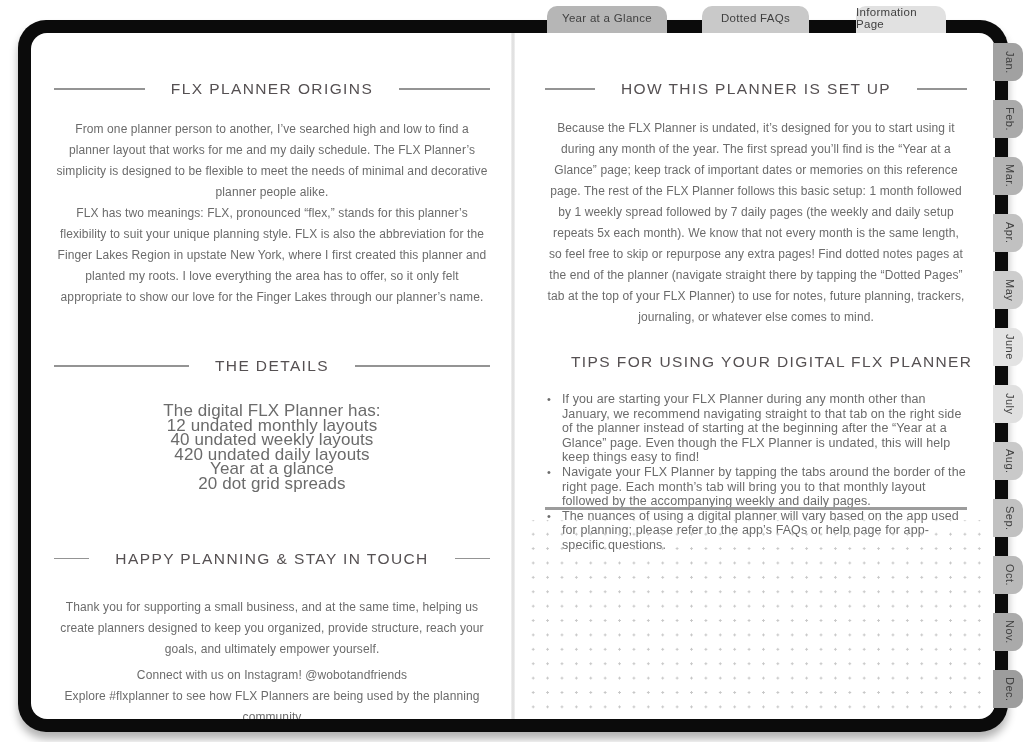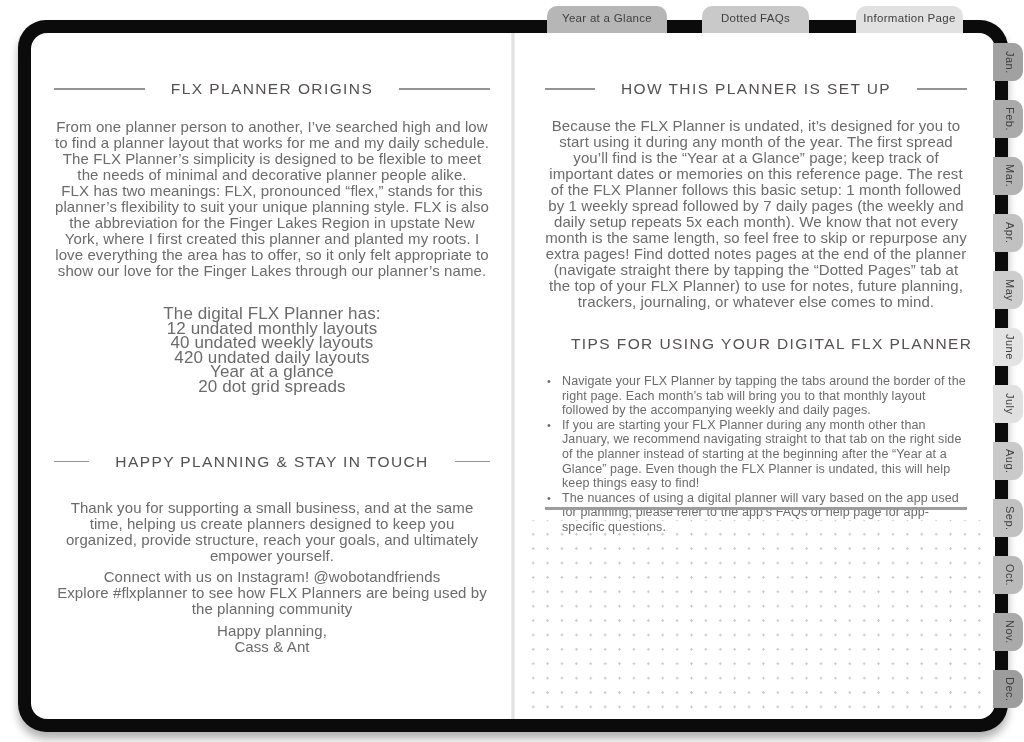--- a/index.html
+++ b/index.html
@@ -29,21 +29,21 @@
   
   .heading { display:flex; align-items:center; gap:26px; height:20px; }
   .hline { flex:1; height:1.5px; background:var(--heading-line,#949494); }
   .htext {
     white-space:nowrap; font-size:15.5px; letter-spacing:1.4px;
     color:var(--heading-text,#55505): ; color:var(--heading-text,#555052);
   }
 
   
   p, .line-block div {
-    margin:0; font-size:15px; line-height:16px; letter-spacing:0.1px;
+    margin:0; font-size:12px; line-height:21px; letter-spacing:0.1px;
     color:var(--body-text,#6b6b6b);
   }
   .mt-p1 { margin-top:20px; }
   .mt-p2 { }
   .h-details { margin-top:48px; }
   .details  { margin-top:28px; }
   .details div { font-size:17px; line-height:14.6px; color:var(--body-text,#6b6b6b); }
   .h-outro { margin-top:57px; }
   .mt-p3 { margin-top:28px; }
   .connect { margin-top:5px; }
@@ -76,21 +76,21 @@
   
   .top-tab {
     position:absolute; top:6px; height:27px; z-index:3;
     border-radius:10px 10px 0 0;
     display:flex; align-items:center; justify-content:center;
     font-size:11.5px; letter-spacing:0.3px; color:var(--tab-text,#3f3f3f);
     padding-bottom:4px; box-sizing:border-box; cursor:pointer;
   }
   .top-tabs .top-tab:nth-child(1) { left:547px; width:120px; }
   .top-tabs .top-tab:nth-child(2) { left:702px; width:107px; }
-  .top-tabs .top-tab:nth-child(3) { left:856px; width:107px; }
+  .top-tabs .top-tab:nth-child(3) { left:856px; width:90px; }
 
   
   .month-tab {
     position:absolute; left:993px; width:30px; height:38px; z-index:3;
     border-radius:0 10px 10px 0;
     display:flex; align-items:center; justify-content:center;
     writing-mode:vertical-rl;
     font-size:11px; letter-spacing:0.5px; color:var(--tab-text,#444444);
     padding-left:3px; box-sizing:border-box; cursor:pointer;
   }
@@ -170,20 +170,25 @@
 
       <div class="page page-left">
         <div class="heading">
           <span class="hline"></span>
           <span class="htext">FLX PLANNER ORIGINS</span>
           <span class="hline"></span>
         </div>
         <p class="mt-p1">From one planner person to another, I’ve searched high and low to find a planner layout that works for me and my daily schedule. The FLX Planner’s simplicity is designed to be flexible to meet the needs of minimal and decorative planner people alike.</p>
         <p class="mt-p2">FLX has two meanings: FLX, pronounced “flex,” stands for this planner’s flexibility to suit your unique planning style. FLX is also the abbreviation for the Finger Lakes Region in upstate New York, where I first created this planner and planted my roots. I love everything the area has to offer, so it only felt appropriate to show our love for the Finger Lakes through our planner’s name.</p>
 
+        <div class="heading h-details">
+          <span class="hline"></span>
+          <span class="htext">THE DETAILS</span>
+          <span class="hline"></span>
+        </div>
         <div class="details line-block">
 
         <div class="detail-line">The digital FLX Planner has:</div>
             <div class="detail-line">12 undated monthly layouts</div>
             <div class="detail-line">40 undated weekly layouts</div>
             <div class="detail-line">420 undated daily layouts</div>
             <div class="detail-line">Year at a glance</div>
             <div class="detail-line">20 dot grid spreads</div>
           </div>
 
@@ -213,22 +218,22 @@
         </div>
         <p class="mt-setup">Because the FLX Planner is undated, it’s designed for you to start using it during any month of the year. The first spread you’ll find is the “Year at a Glance” page; keep track of important dates or memories on this reference page. The rest of the FLX Planner follows this basic setup: 1 month followed by 1 weekly spread followed by 7 daily pages (the weekly and daily setup repeats 5x each month). We know that not every month is the same length, so feel free to skip or repurpose any extra pages! Find dotted notes pages at the end of the planner (navigate straight there by tapping the “Dotted Pages” tab at the top of your FLX Planner) to use for notes, future planning, trackers, journaling, or whatever else comes to mind.</p>
 
         <div class="heading h-tips">
           <span class="hline"></span>
           <span class="htext">TIPS FOR USING YOUR DIGITAL FLX PLANNER</span>
           <span class="hline"></span>
         </div>
         <ul class="tips">
 
-        <li class="tip">Navigate your FLX Planner by tapping the tabs around the border of the right page. Each month’s tab will bring you to that monthly layout followed by the accompanying weekly and daily pages.</li>
-            <li class="tip">If you are starting your FLX Planner during any month other than January, we recommend navigating straight to that tab on the right side of the planner instead of starting at the beginning after the “Year at a Glance” page. Even though the FLX Planner is undated, this will help keep things easy to find!</li>
+        <li class="tip">If you are starting your FLX Planner during any month other than January, we recommend navigating straight to that tab on the right side of the planner instead of starting at the beginning after the “Year at a Glance” page. Even though the FLX Planner is undated, this will help keep things easy to find!</li>
+            <li class="tip">Navigate your FLX Planner by tapping the tabs around the border of the right page. Each month’s tab will bring you to that monthly layout followed by the accompanying weekly and daily pages.</li>
             <li class="tip">The nuances of using a digital planner will vary based on the app used for planning; please refer to the app’s FAQs or help page for app-specific questions.</li>
           </ul>
 
         <div class="separator"></div>
         <div class="dotgrid"></div>
       </div>
 
     </div>
   </div>
 </div>

